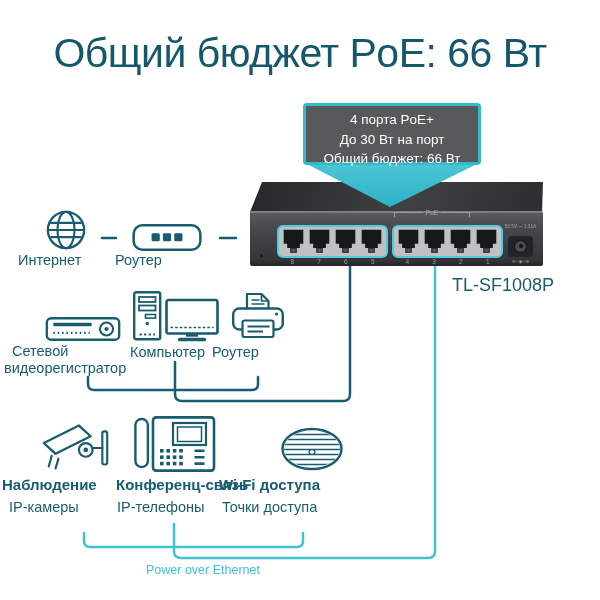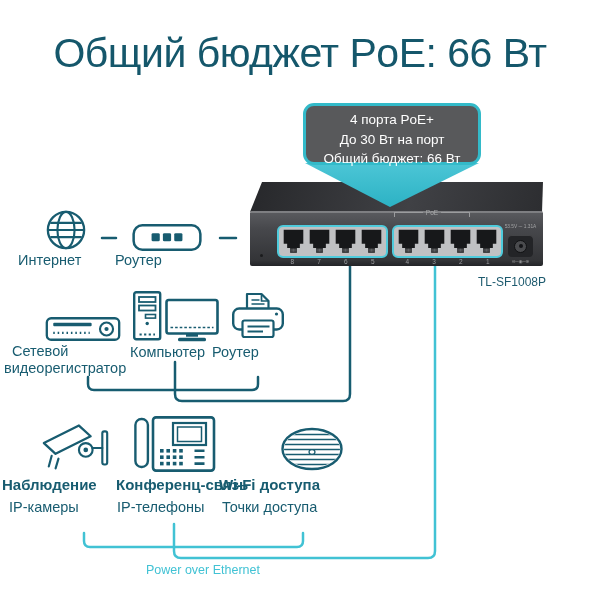--- a/index.html
+++ b/index.html
@@ -15,21 +15,21 @@
 
   
   #title{
     left:0;right:0;top:30px;text-align:center;
     font-size:41px;font-weight:500;letter-spacing:-0.5px;color:#15576b;
   }
 
   
   #callout{
     left:303px;top:103px;width:178px;height:62px;box-sizing:border-box;
-    background:#58595b;border:3px solid #33bac9;border-radius:11px;
+    background:#58595b;border:3px solid #33bac9;border-radius:4px;
     color:#ffffff;font-size:13.5px;line-height:19.5px;text-align:center;
     padding-top:4px;z-index:5;
   }
   #callout-tail{left:298px;top:163px;z-index:4;}
 
   
   #switch{left:246px;top:180px;width:300px;height:88px;z-index:3;}
   .sw-top{
     left:0;top:0;width:300px;height:32px;
     clip-path:polygon(16px 2px,297px 2px,296px 32px,4px 32px);
@@ -74,22 +74,22 @@
   }
   #jack::after{
     content:"";position:absolute;left:50%;top:50%;width:4px;height:4px;
     margin:-2px 0 0 -2px;border-radius:50%;background:#121316;
   }
   #spec{left:242px;top:43px;width:65px;text-align:center;color:#a2a3a5;
         font-size:6px;transform:scale(.8);line-height:1;}
   #polarity{left:260px;top:78px;width:29px;text-align:center;color:#8f9092;
         font-size:6px;transform:scale(.8);line-height:1;}
   #screw{left:14px;top:74px;width:3px;height:3px;border-radius:50%;background:#1a1b1d;}
-  #model{left:452px;top:275px;width:120px;text-align:center;
-         font-size:12px;color:#1d5a6e;}
+  #model{left:452px;top:275px;width:120px;text-align:left;
+         font-size:18px;color:#1d5a6e;}
 
   
   .lbl{position:absolute;text-align:left;font-size:14.5px;color:var(--dark-teal);line-height:1.1;}
   .lbl.bold{font-weight:bold;font-size:15px;}
   .icon{position:absolute;color:var(--dark-teal);z-index:2;}
   #lines{left:0;top:0;z-index:1;}
   #poe-caption{left:146px;top:563px;width:200px;text-align:left;
         font-size:12.5px;color:var(--light-teal);}
   .rj45{display:block;}
 </style>

